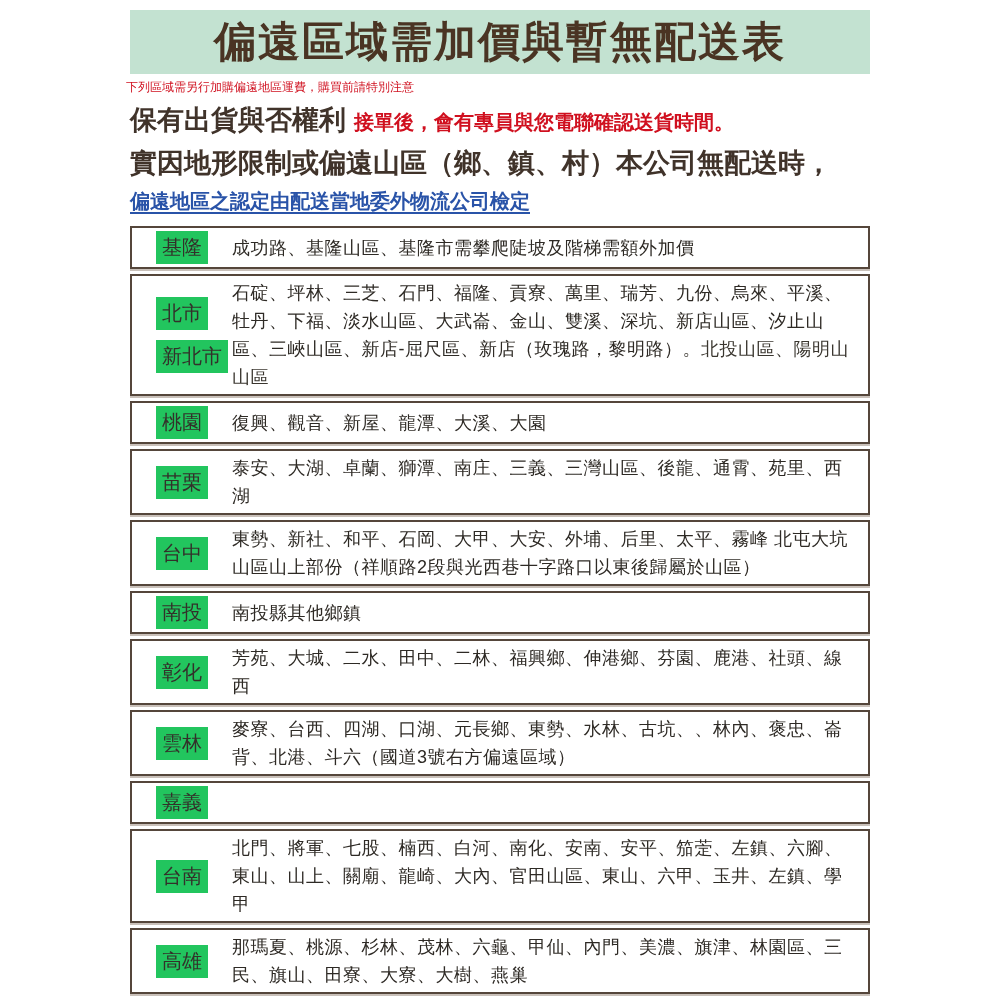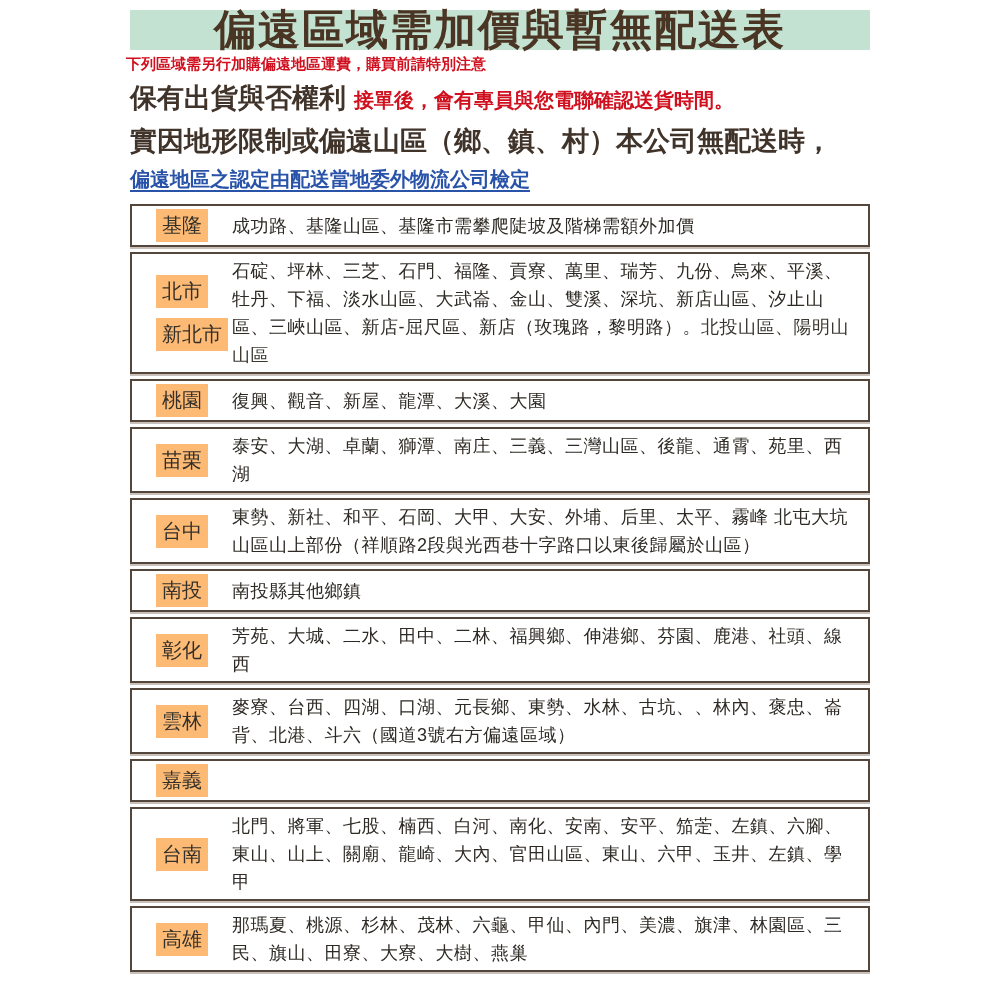--- a/index.html
+++ b/index.html
@@ -4,31 +4,31 @@
 <style>
   html,body{margin:0;padding:0;background:#ffffff;}
   body{
     width:1000px;height:1000px;overflow:hidden;
     font-family:"Liberation Sans","DejaVu Sans",sans-serif;
     color:#33302a;
   }
   .page{width:1000px;height:1000px;position:relative;}
 
   .title-banner{
-    margin:10px 130px 0 130px;height:40px;background:#c3e2d1;
+    margin:10px 130px 0 130px;height:64px;background:#c3e2d1;
     display:flex;align-items:center;justify-content:center;
   }
   .title-banner .title{
     font-size:42px;font-weight:bold;color:#4a3423;letter-spacing:2px;white-space:nowrap;
   }
 
   .red-top{
     margin:5px 0 0 126px;
     font-family:"Liberation Serif","DejaVu Serif",serif;
-    font-weight:bold;font-size:15px;color:#d0101f;white-space:nowrap;
+    font-weight:normal;font-size:12px;color:#d0101f;white-space:nowrap;
   }
 
   .para{
     margin:7px 0 0 130px;font-size:27px;font-weight:600;color:#40332a;
     line-height:34px;white-space:nowrap;
   }
   .para .red-inline{
     font-family:"Liberation Serif","DejaVu Serif",serif;
     font-weight:bold;font-size:20px;color:#d0101f;margin-left:8px;
   }
@@ -43,21 +43,21 @@
     display:flex;align-items:center;
     background:#fff;border:2px solid #55463b;
     box-shadow:0 2px 0 rgba(135,115,100,0.45);
     margin-bottom:5px;
     padding:3px 8px 3px 24px;
   }
   .label-col{
     flex:0 0 76px;display:flex;flex-direction:column;gap:10px;align-items:flex-start;
   }
   .label{
-    background:#fdba74;color:#33302a;font-size:20px;font-weight:500;
+    background:#22c55e;color:#33302a;font-size:20px;font-weight:500;
     padding:3px 6px;text-align:center;white-space:nowrap;
   }
   .row-text{
     flex:1;font-size:18px;font-weight:500;color:#2e2a25;
     line-height:28px;letter-spacing:0.5px;
   }
   .row-text .thin{font-weight:400;color:#3a362f;}
 </style>
 </head>
 <body>

